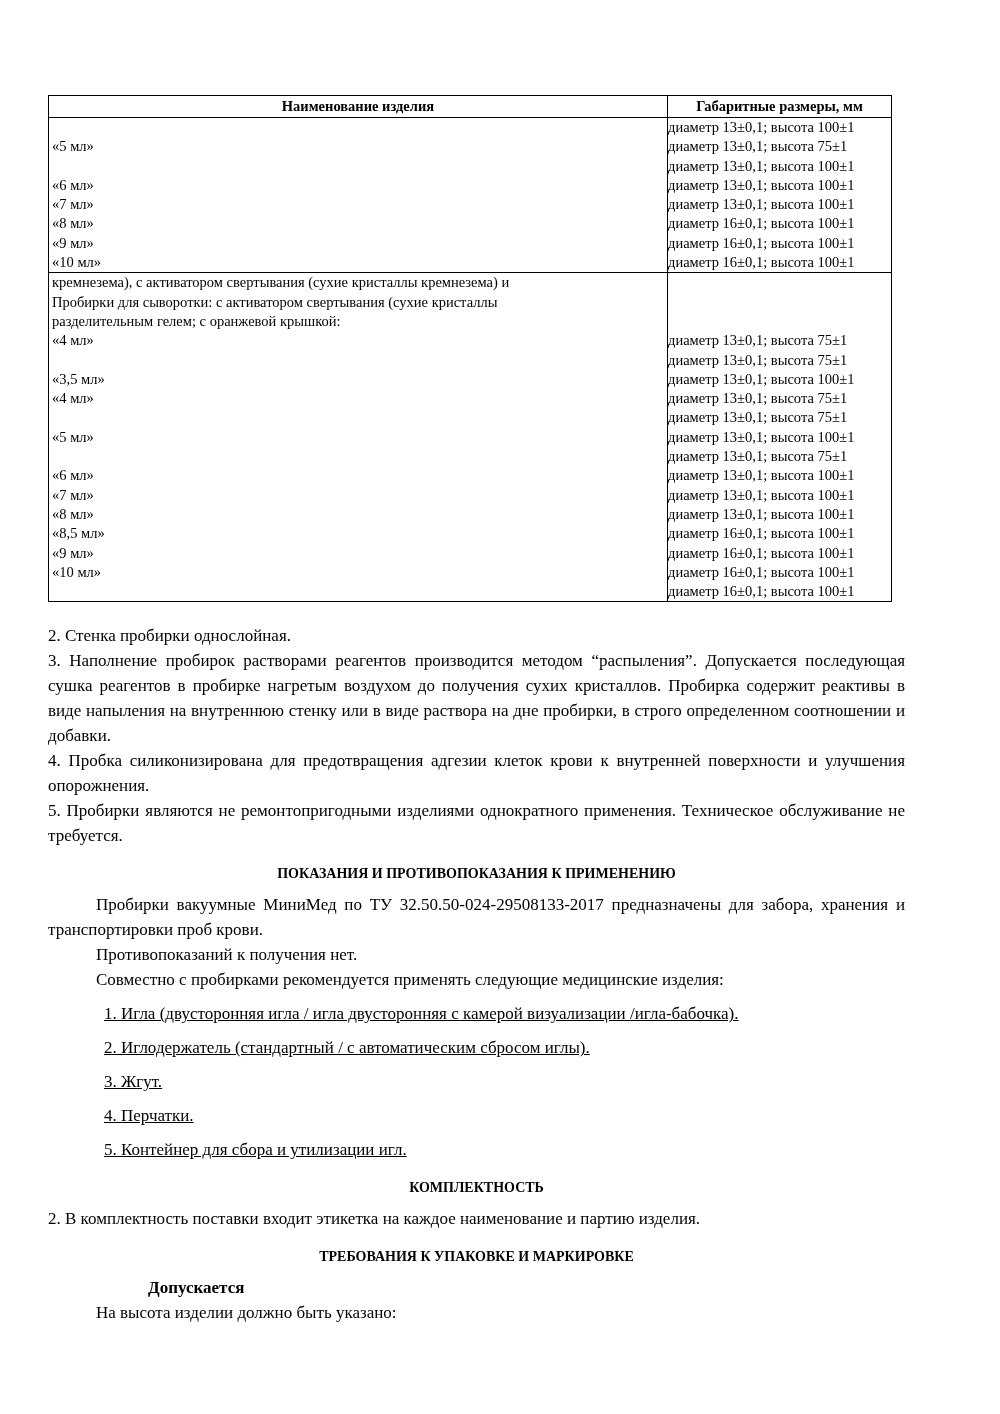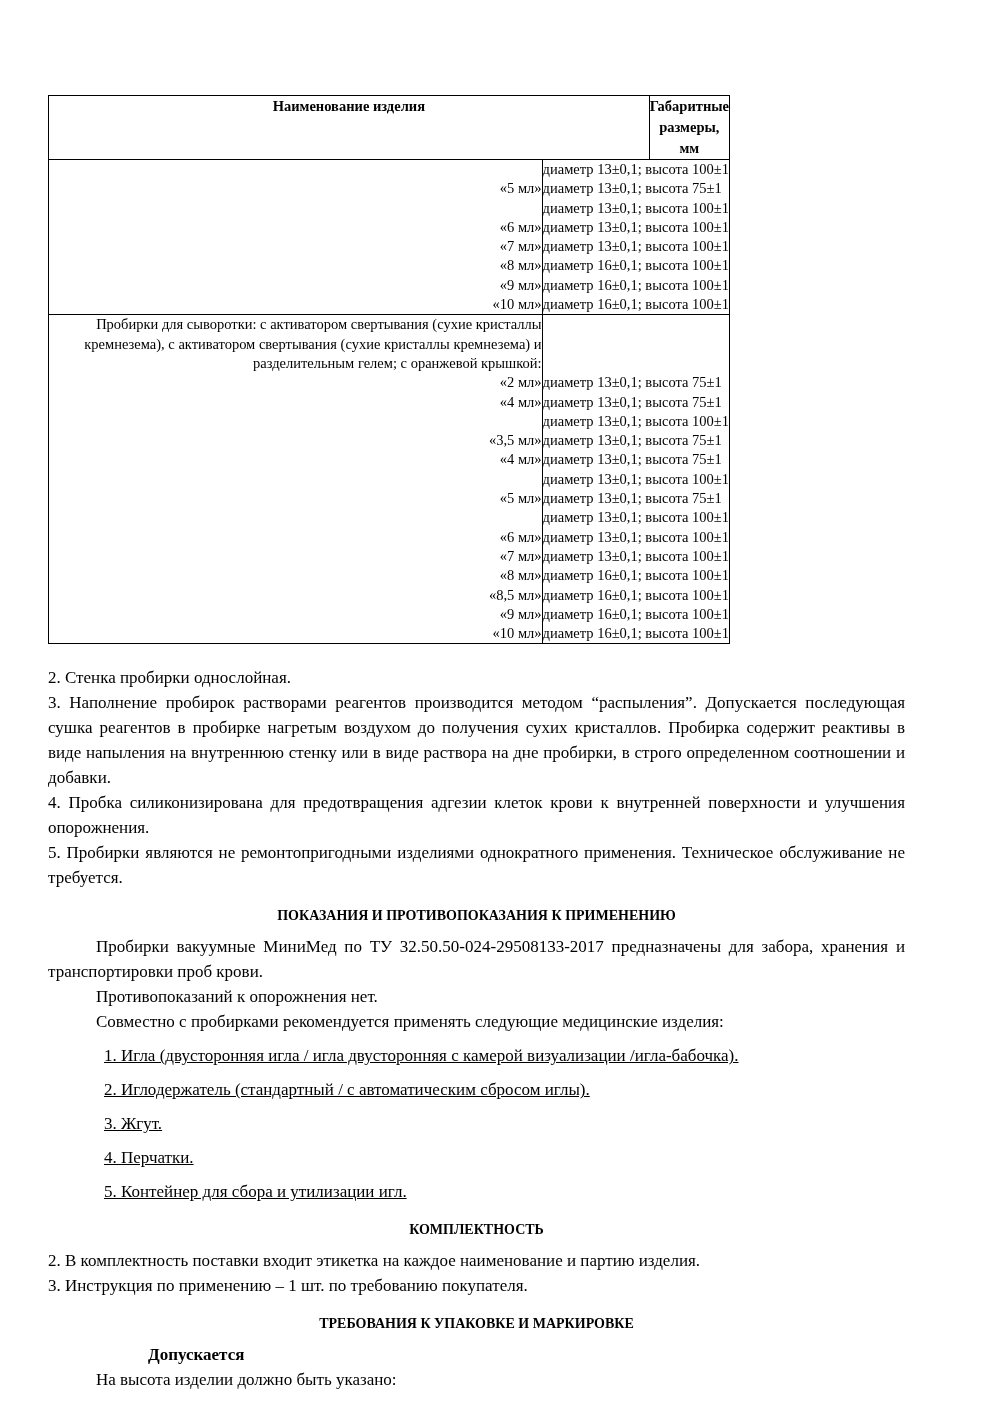--- a/index.html
+++ b/index.html
@@ -12,37 +12,36 @@
     height: 1414px;
     overflow: hidden;
     font-family: "Liberation Serif", serif;
     color: #000;
   }
   .page { padding-top: 95px; }
 
   
   .ptable {
     margin-left: 48px;
-    width: 682px;
+    width: 844px;
     border: 1px solid #000;
     box-sizing: border-box;
     font-size: 14.5px;
   }
   .thead {
     display: flex;
     border-bottom: 1px solid #000;
     font-weight: bold;
   }
   .thead .cell { line-height: 21px; text-align: center; }
   .cell-name {
     width: 619px;
     border-right: 1px solid #000;
     box-sizing: border-box;
     padding-left: 3px;
-    text-align: right;
   }
   .thead .cell-name { padding-left: 0; }
   .cell-size { flex: 1; }
   .trow { display: flex; }
   .trow + .trow { border-top: 1px solid #000; }
   .tline { line-height: 19.3px; white-space: nowrap; }
 
   
   .content {
     margin: 21px 95px 0 48px;
@@ -88,24 +87,23 @@
             <div class="tline">диаметр 13±0,1; высота 100±1</div>
             <div class="tline">диаметр 13±0,1; высота 100±1</div>
             <div class="tline">диаметр 13±0,1; высота 100±1</div>
             <div class="tline">диаметр 16±0,1; высота 100±1</div>
             <div class="tline">диаметр 16±0,1; высота 100±1</div>
             <div class="tline">диаметр 16±0,1; высота 100±1</div>
           </div>
         </div>
         <div class="trow">
           <div class="cell cell-name">
+            <div class="tline">кремнезема), с активатором свертывания (сухие кристаллы кремнезема) и</div>
             <div class="tline">Пробирки для сыворотки: с активатором свертывания (сухие кристаллы</div>
-            <div class="tline">кремнезема), с активатором свертывания (сухие кристаллы кремнезема) и</div>
             <div class="tline">разделительным гелем; с оранжевой крышкой:</div>
-            <div class="tline">«2 мл»</div>
             <div class="tline">«4 мл»</div>
             <div class="tline">&nbsp;</div>
             <div class="tline">«3,5 мл»</div>
             <div class="tline">«4 мл»</div>
             <div class="tline">&nbsp;</div>
             <div class="tline">«5 мл»</div>
             <div class="tline">&nbsp;</div>
             <div class="tline">«6 мл»</div>
             <div class="tline">«7 мл»</div>
             <div class="tline">«8 мл»</div>
@@ -138,32 +136,31 @@
 
   <div class="content">
 
     <p class="para">2. Стенка пробирки однослойная.</p>
     <p class="para">3. Наполнение пробирок растворами реагентов производится методом “распыления”. Допускается последующая сушка реагентов в пробирке нагретым воздухом до получения сухих кристаллов. Пробирка содержит реактивы в виде напыления на внутреннюю стенку или в виде раствора на дне пробирки, в строго определенном соотношении и добавки.</p>
     <p class="para">4. Пробка силиконизирована для предотвращения адгезии клеток крови к внутренней поверхности и улучшения опорожнения.</p>
     <p class="para">5. Пробирки являются не ремонтопригодными изделиями однократного применения. Техническое обслуживание не требуется.</p>
 
     <h2 class="heading">ПОКАЗАНИЯ И ПРОТИВОПОКАЗАНИЯ К ПРИМЕНЕНИЮ</h2>
     <p class="para indent">Пробирки вакуумные МиниМед по ТУ 32.50.50-024-29508133-2017 предназначены для забора, хранения и транспортировки проб крови.</p>
-    <p class="para indent">Противопоказаний к опорожнения нет.</p>
+    <p class="para indent">Противопоказаний к получения нет.</p>
     <p class="para indent">Совместно с пробирками рекомендуется применять следующие медицинские изделия:</p>
     <div>
       <p class="litem">1. Игла (двусторонняя игла / игла двусторонняя с камерой визуализации /игла-бабочка).</p>
       <p class="litem">2. Иглодержатель (стандартный / с автоматическим сбросом иглы).</p>
       <p class="litem">3. Жгут.</p>
       <p class="litem">4. Перчатки.</p>
       <p class="litem">5. Контейнер для сбора и утилизации игл.</p>
     </div>
 
     <h2 class="heading">КОМПЛЕКТНОСТЬ</h2>
     <p class="para">2. В комплектность поставки входит этикетка на каждое наименование и партию изделия.</p>
-    <p class="para">3. Инструкция по применению – 1 шт. по требованию покупателя.</p>
 
     <h2 class="heading">ТРЕБОВАНИЯ К УПАКОВКЕ И МАРКИРОВКЕ</h2>
     <p class="subheading">Допускается</p>
     <p class="para indent">На высота изделии должно быть указано:</p>
 
   </div>
 </div>
 
 </body></html>

